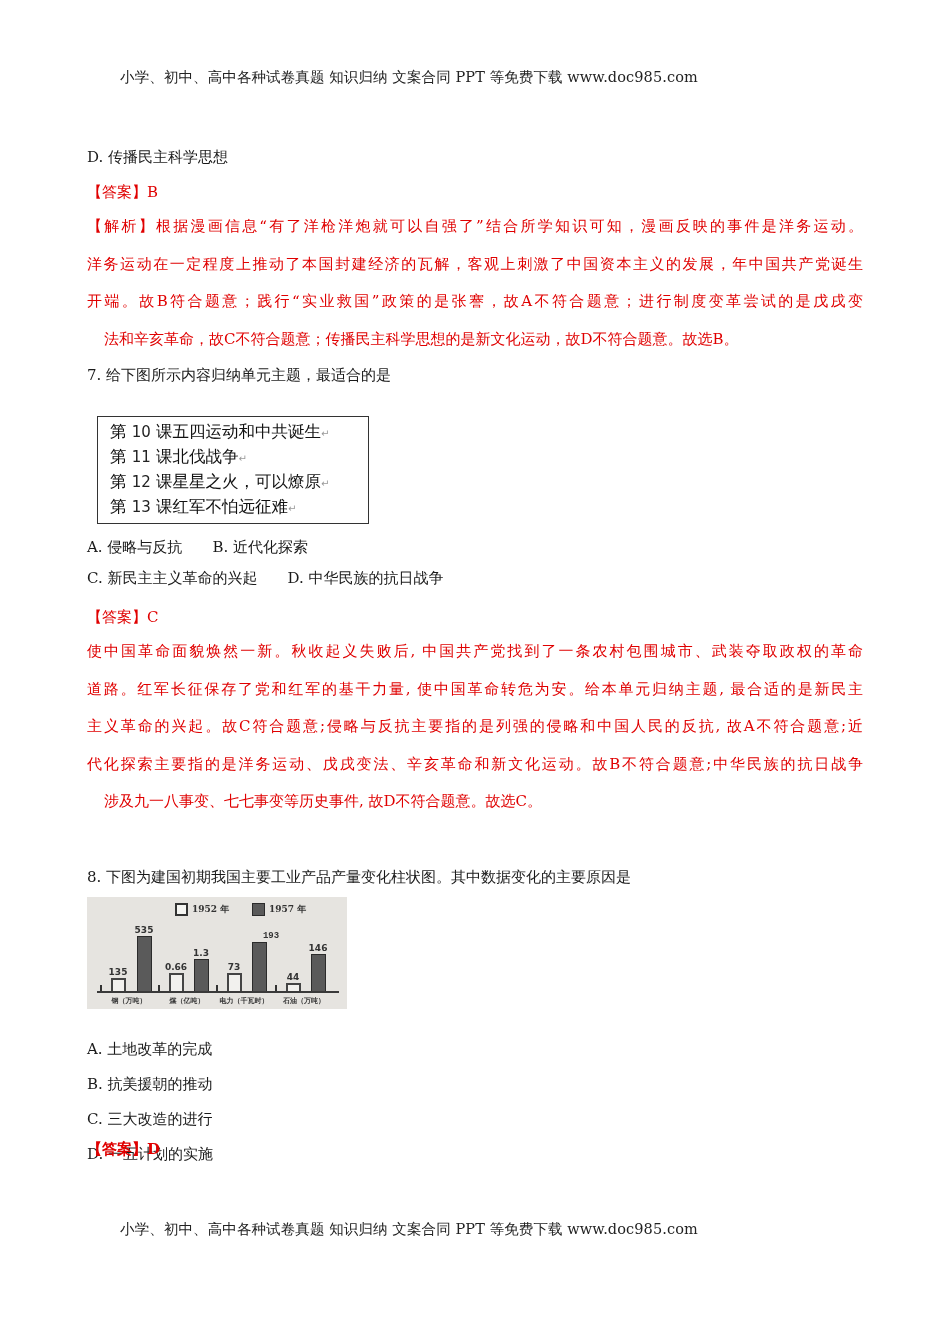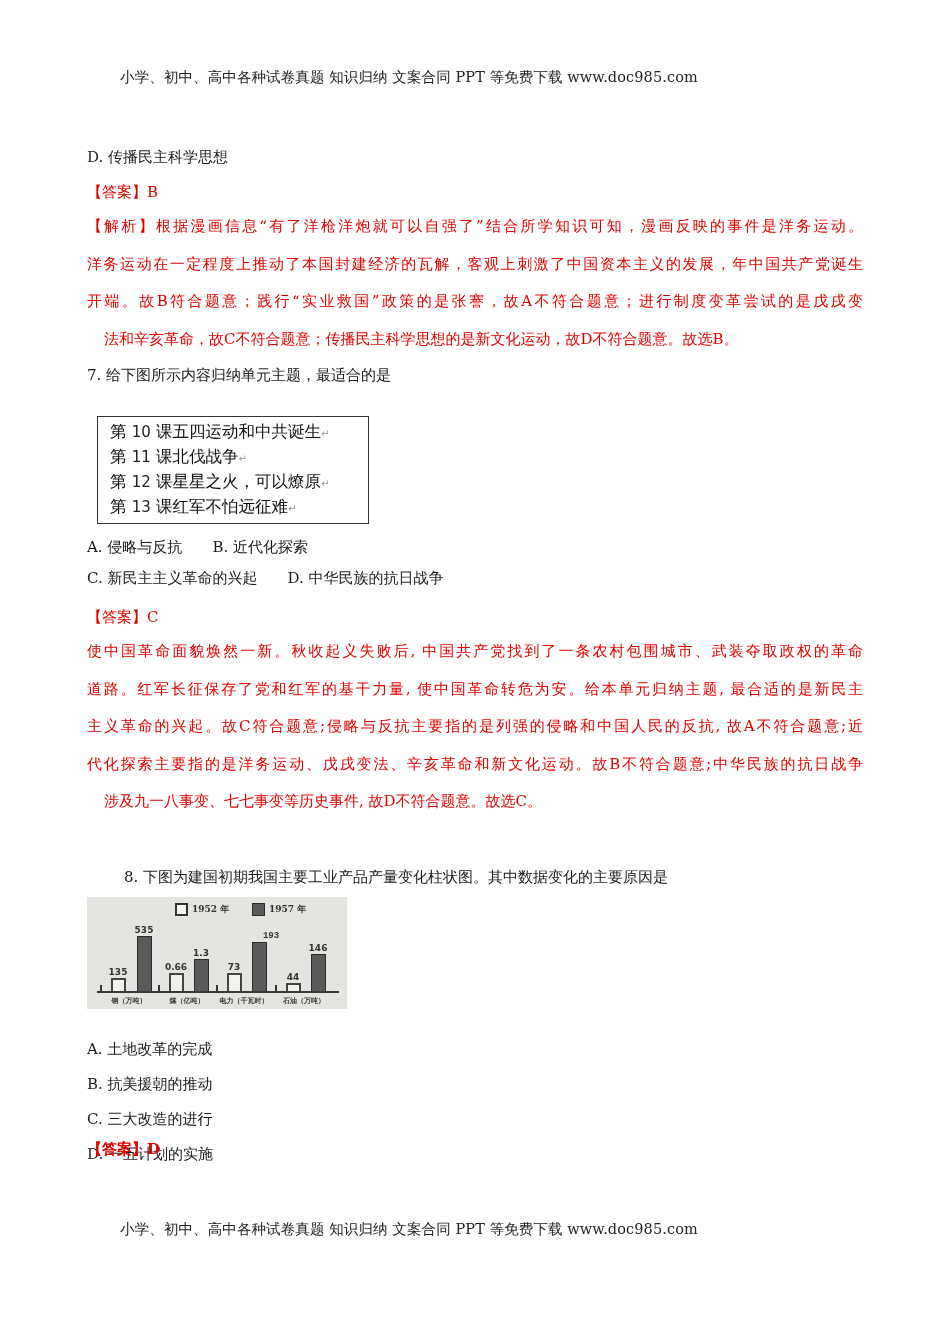--- a/index.html
+++ b/index.html
@@ -85,21 +85,21 @@
   <span>【答案】</span><span>C</span>
 </div>
 <div class="para" style="top:633px;">
   <span class="l">使中国革命面貌焕然一新。秋收起义失败后, 中国共产党找到了一条农村包围城市、武装夺取政权的革命</span>
   <span class="l">道路。红军长征保存了党和红军的基干力量, 使中国革命转危为安。给本单元归纳主题, 最合适的是新民主</span>
   <span class="l">主义革命的兴起。故C符合题意;侵略与反抗主要指的是列强的侵略和中国人民的反抗, 故A不符合题意;近</span>
   <span class="l">代化探索主要指的是洋务运动、戊戌变法、辛亥革命和新文化运动。故B不符合题意;中华民族的抗日战争</span>
   <span class="l last">涉及九一八事变、七七事变等历史事件, 故D不符合题意。故选C。</span>
 </div>
 
-<div class="line" style="top:867px;margin-left:37px;">8.  下图为建国初期我国主要工业产品产量变化柱状图。其中数据变化的主要原因是</div>
+<div class="line" style="top:867px;">8.  下图为建国初期我国主要工业产品产量变化柱状图。其中数据变化的主要原因是</div>
 
 <div class="chart">
   <div class="legend" style="left:88px;"><span class="sw s52"></span><span>1952 年</span></div>
   <div class="legend" style="left:165px;"><span class="sw s57"></span><span>1957 年</span></div>
 
   <div class="tick" style="left:13px;"></div>
   <div class="tick" style="left:71px;"></div>
   <div class="tick" style="left:129px;"></div>
   <div class="tick" style="left:188px;"></div>
 

